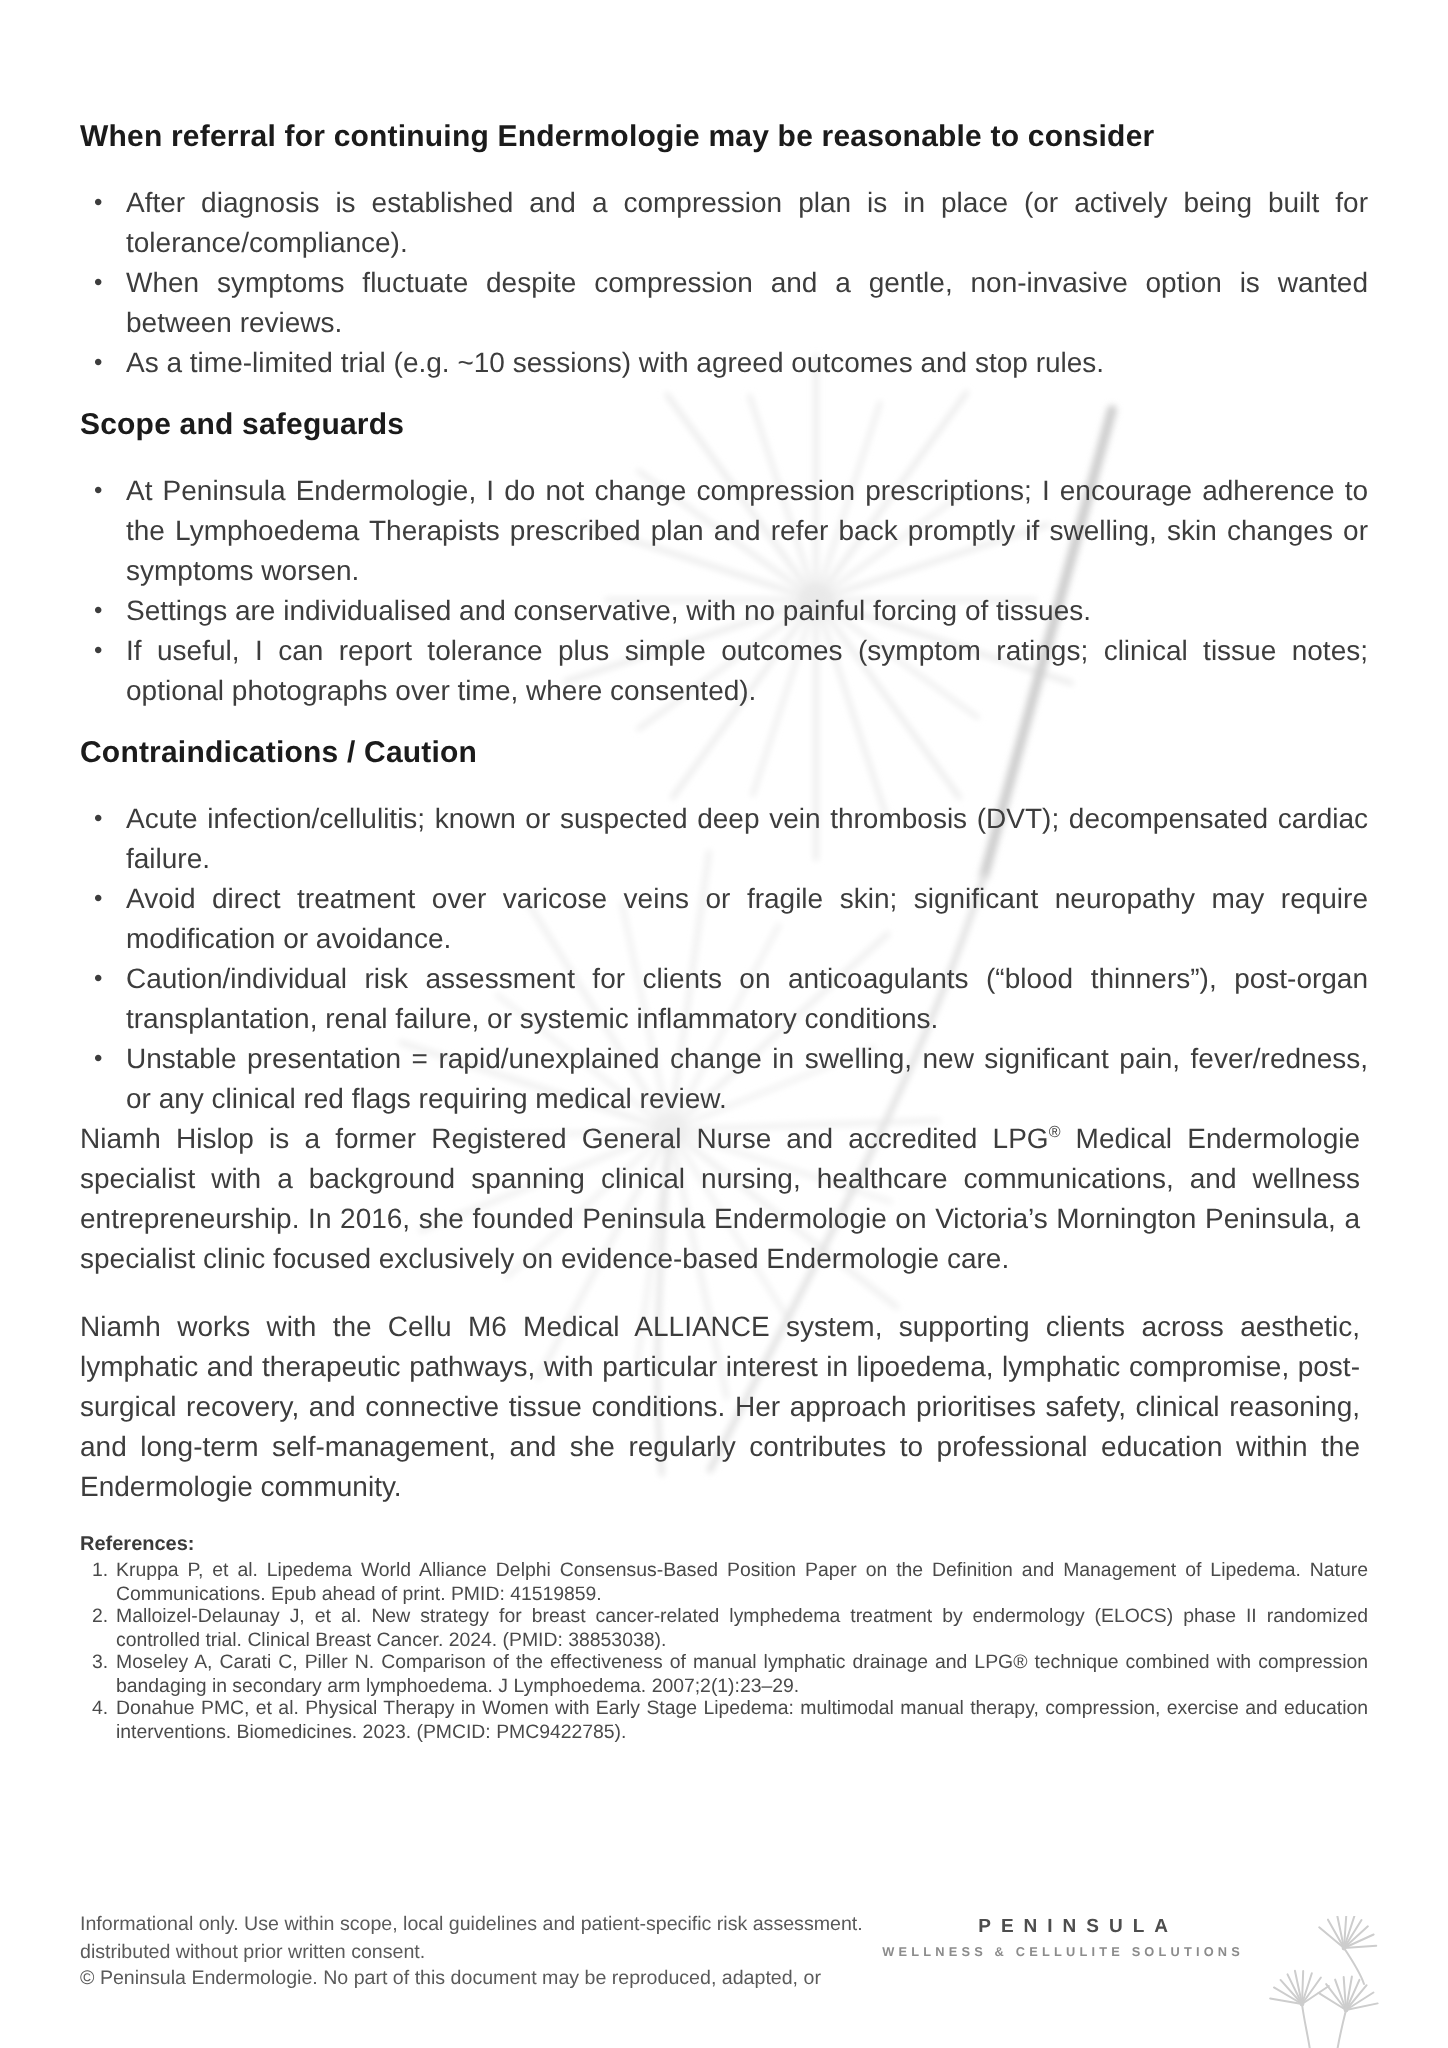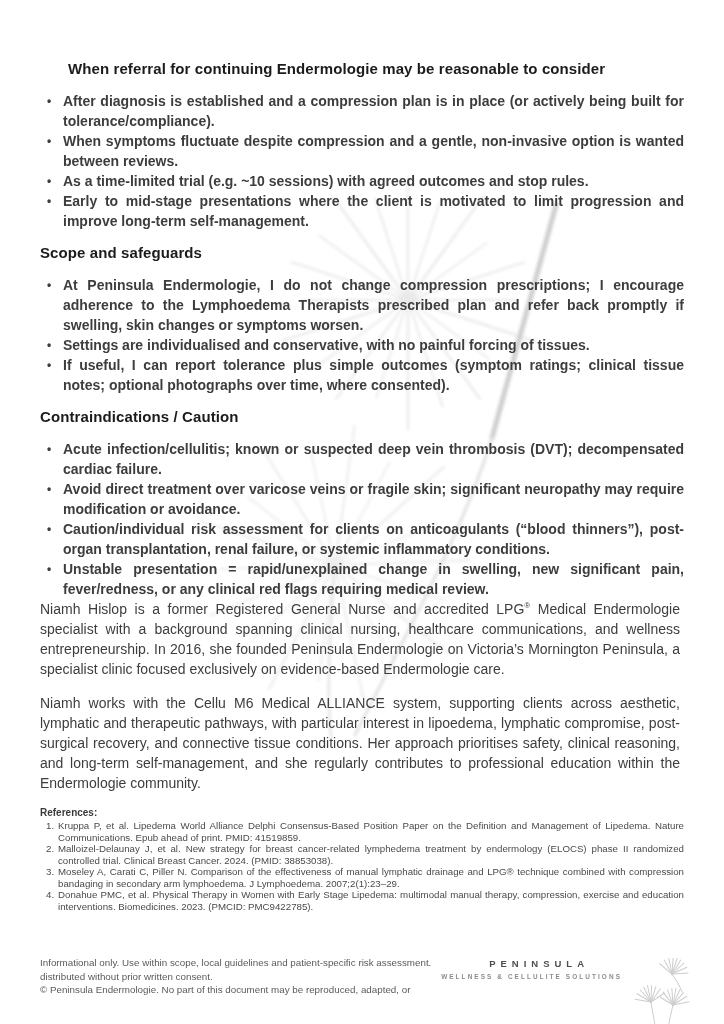--- a/index.html
+++ b/index.html
@@ -9,22 +9,22 @@
     background:#ffffff;
     font-family:"Liberation Sans","DejaVu Sans",sans-serif;
     overflow:hidden;
   }
   .watermark{position:absolute;left:0;top:0;z-index:0;pointer-events:none;}
   .content{position:absolute;left:40px;right:40px;top:60px;z-index:1;}
   .heading{
     font-size:15px;line-height:18px;font-weight:700;color:#1b1b1b;
     margin:13px 0 13px 0;letter-spacing:0.1px;
   }
-  .heading.first{margin-top:0;margin-left:28px;}
-  ul.bullets{margin:3px 0 0 0;padding:0;list-style:none;font-weight:bold;}
+  .heading.first{margin-top:0;}
+  ul.bullets{margin:3px 0 0 0;padding:0;list-style:none;}
   ul.bullets li{
     position:relative;padding-left:23px;
     font-size:14px;line-height:20px;color:#3d3d3d;
     text-align:justify;
   }
   ul.bullets li::before{
     content:"\2022";position:absolute;left:7px;top:0;
     color:#3d3d3d;font-size:12px;
   }
   p.para{
@@ -128,21 +128,20 @@
     </g>
   </svg>
 
   <div class="content">
 
     <h2 class="heading first">When referral for continuing Endermologie may be reasonable to consider</h2>
     <ul class="bullets">
       <li>After diagnosis is established and a compression plan is in place (or actively being built for tolerance/compliance).</li>
       <li>When symptoms fluctuate despite compression and a gentle, non-invasive option is wanted between reviews.</li>
       <li>As a time-limited trial (e.g. ~10 sessions) with agreed outcomes and stop rules.</li>
-      <li>Early to mid-stage presentations where the client is motivated to limit progression and improve long-term self-management.</li>
     </ul>
 
     <h2 class="heading">Scope and safeguards</h2>
     <ul class="bullets">
       <li>At Peninsula Endermologie, I do not change compression prescriptions; I encourage adherence to the Lymphoedema Therapists prescribed plan and refer back promptly if swelling, skin changes or symptoms worsen.</li>
       <li>Settings are individualised and conservative, with no painful forcing of tissues.</li>
       <li>If useful, I can report tolerance plus simple outcomes (symptom ratings; clinical tissue notes; optional photographs over time, where consented).</li>
     </ul>
 
     <h2 class="heading">Contraindications / Caution</h2>

